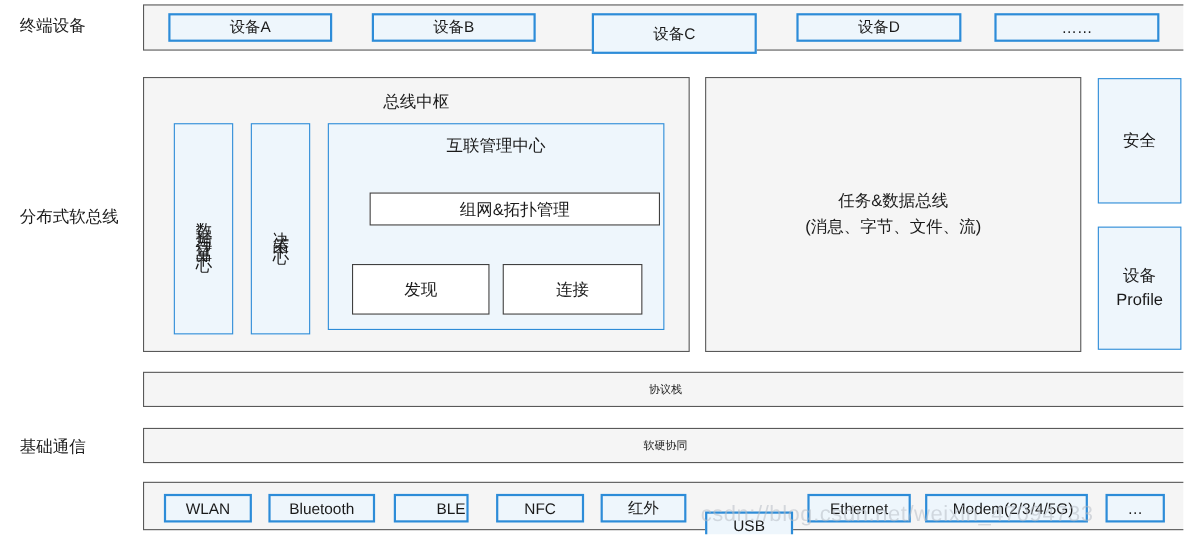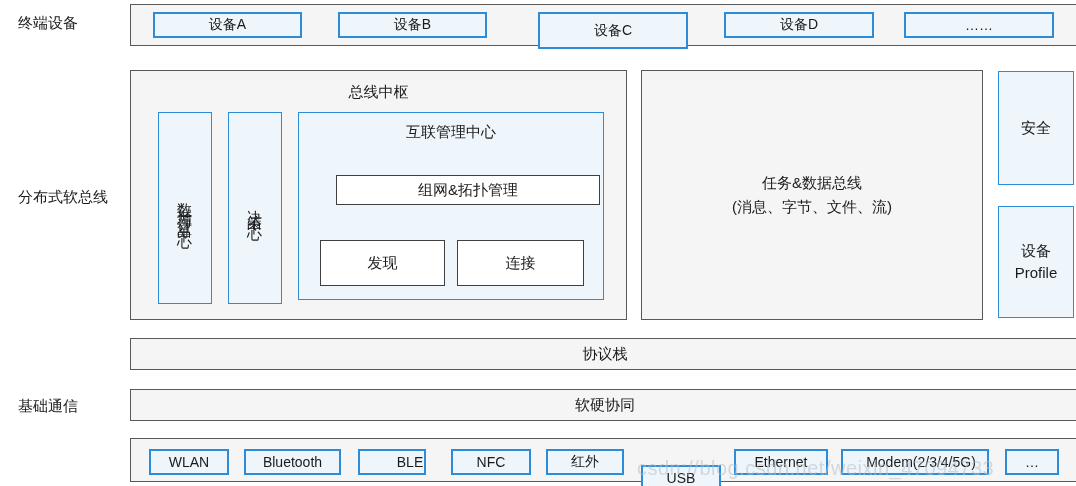--- a/index.html
+++ b/index.html
@@ -17,21 +17,21 @@
   .whitebox{
     position:absolute;background:#ffffff;border:1px solid #404040;box-sizing:border-box;
     display:flex;align-items:center;justify-content:center;font-size:15px;text-align:center;
   }
   .section-title{position:absolute;left:0;right:0;top:12px;text-align:center;font-size:15px;}
   .vtext{
     writing-mode:vertical-rl;text-orientation:upright;letter-spacing:5px;
     font-size:15px;line-height:1;
   }
   .center-multiline{line-height:1.6;font-size:15px;}
-  .bar-text{font-size:15px;}
+  .bar-text{font-size:10px;}
   .watermark{
     position:absolute;left:637px;top:457px;font-size:20px;letter-spacing:0.5px;
     color:#b8bec6;opacity:0.55;white-space:nowrap;z-index:5;pointer-events:none;
   }
 </style>
 </head>
 <body>
 
 <div class="canvas">
 

